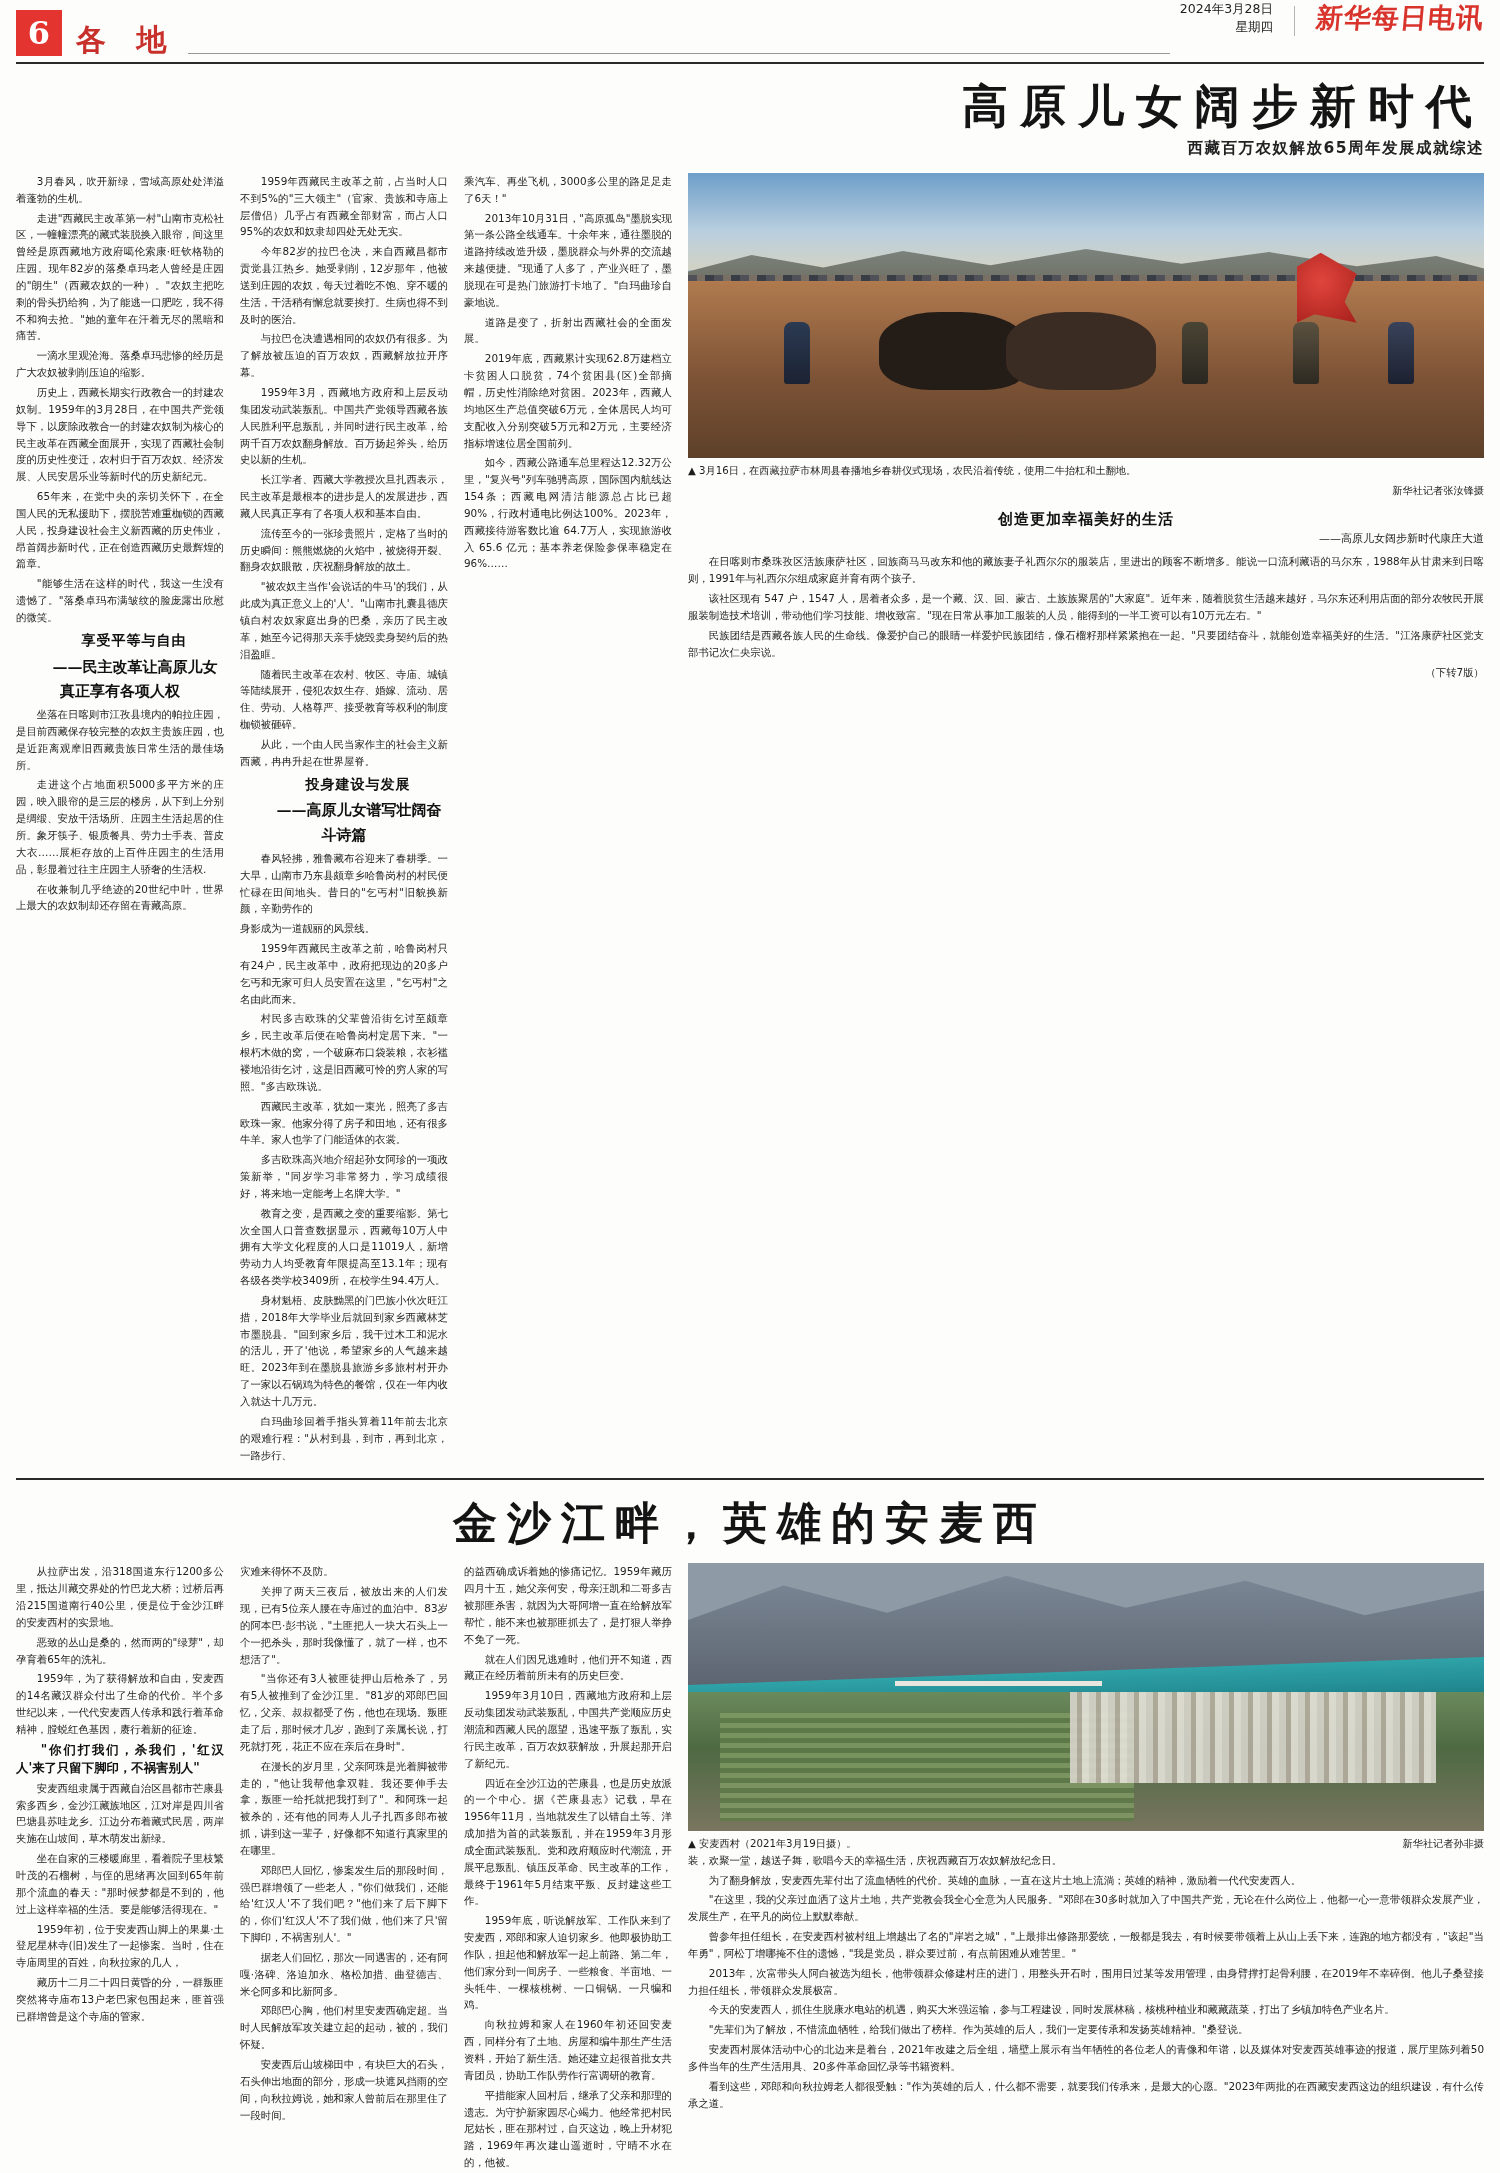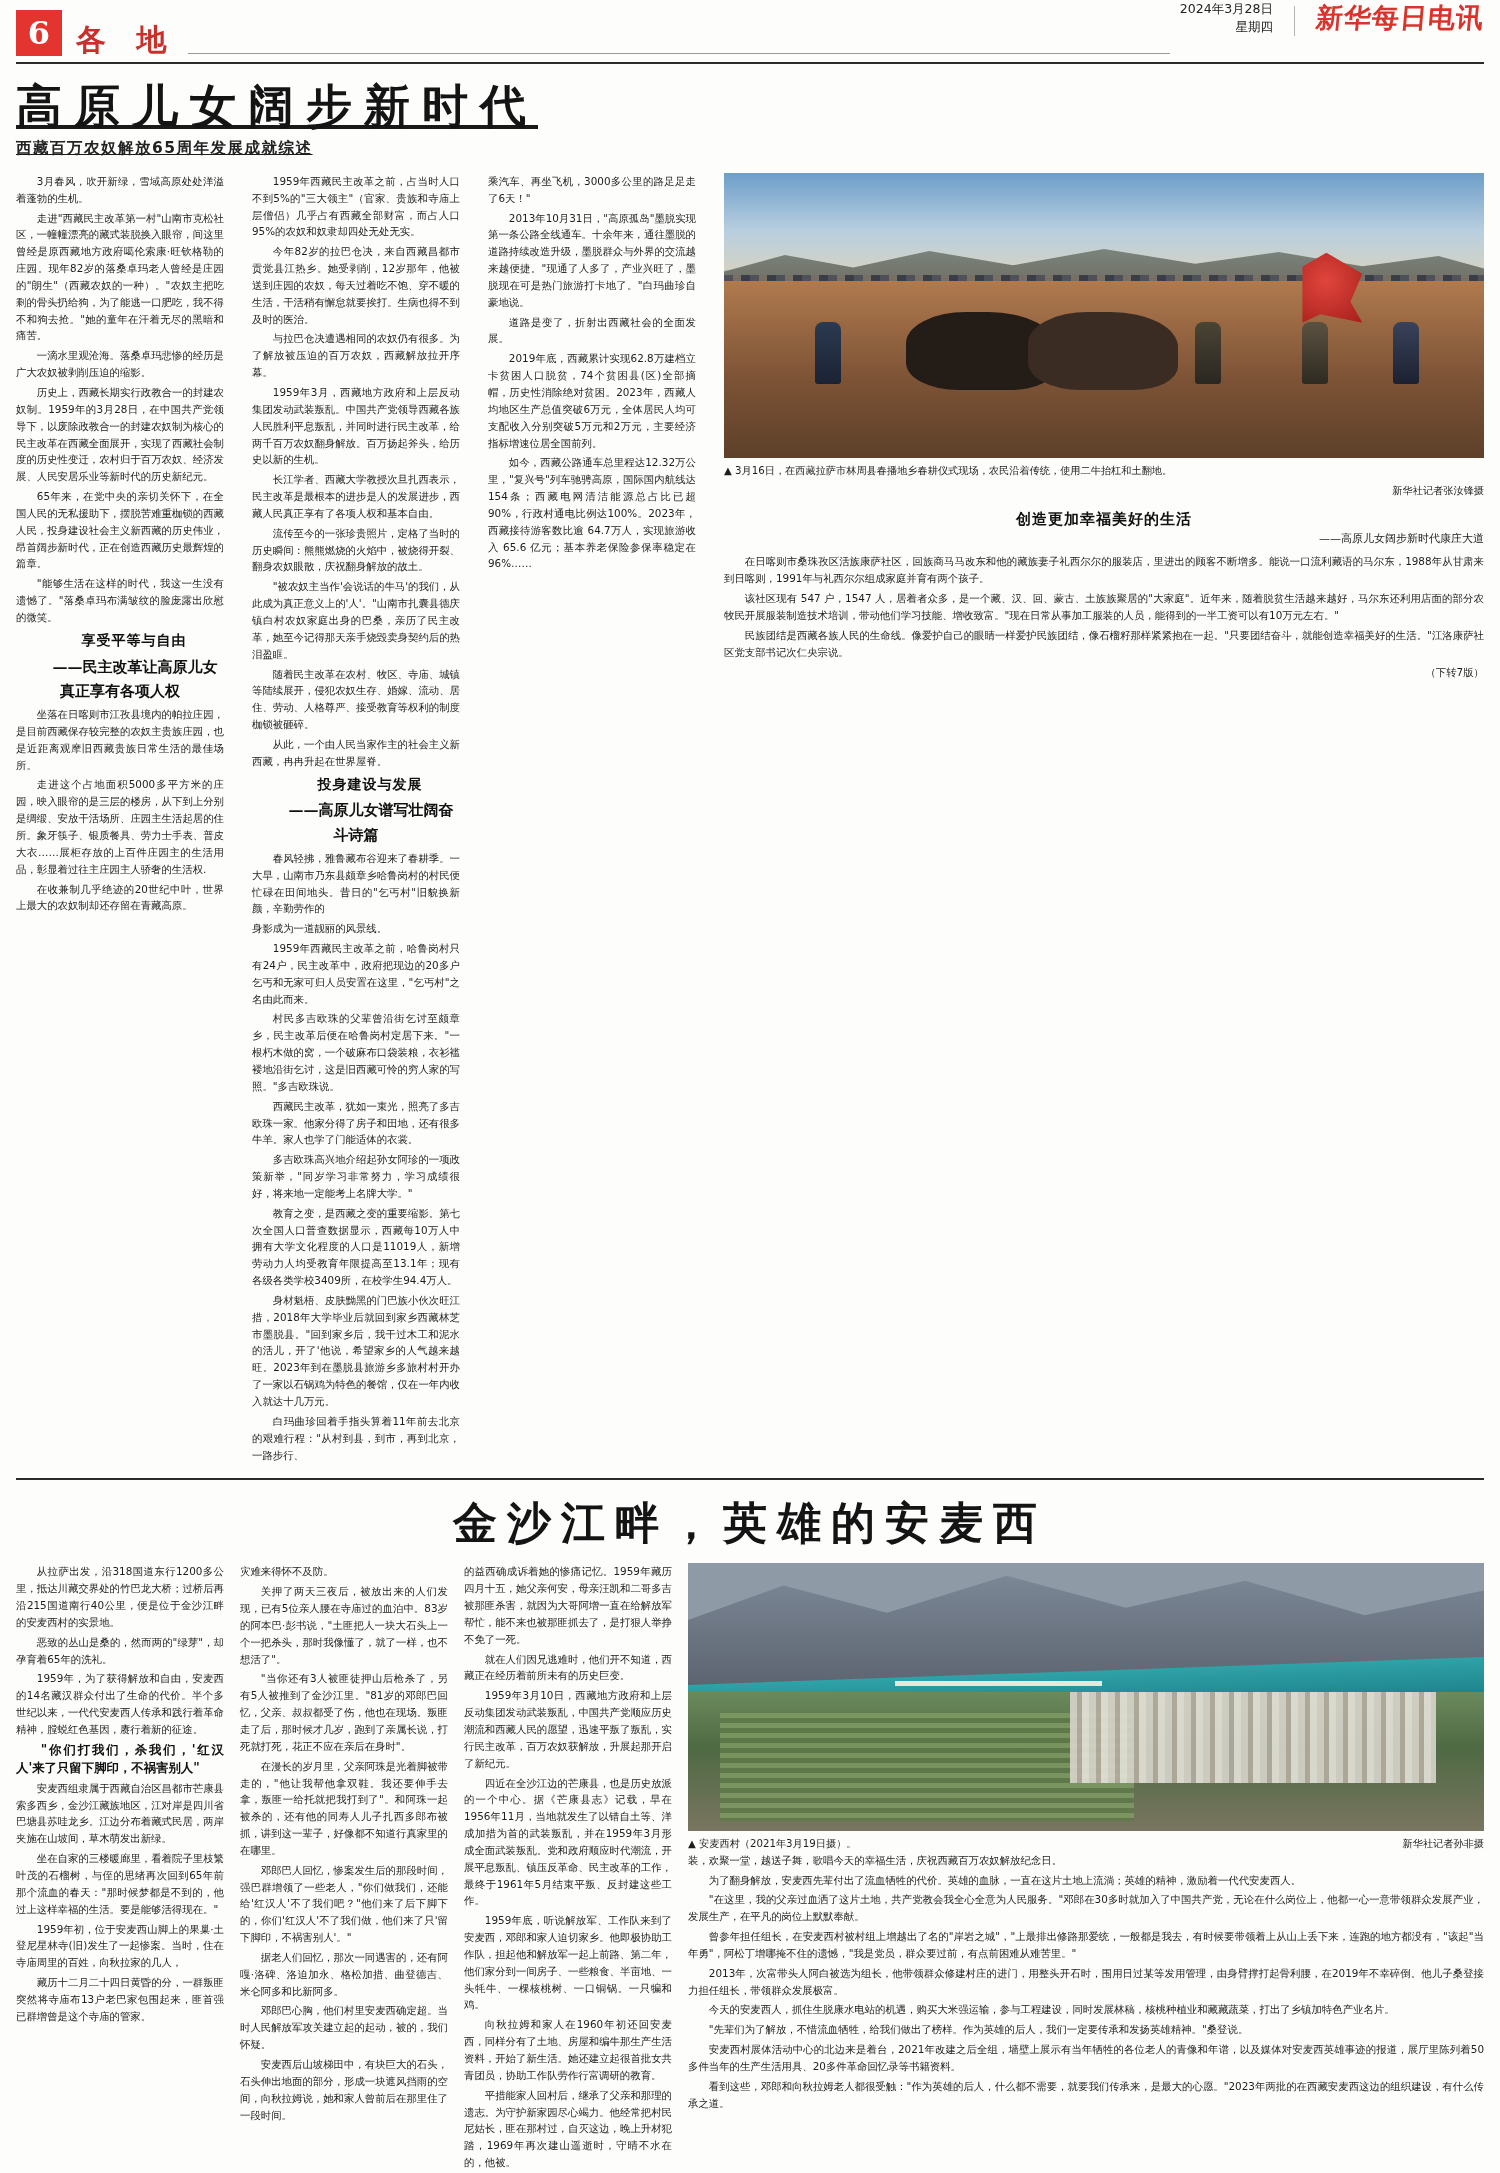--- a/index.html
+++ b/index.html
@@ -62,40 +62,40 @@
     letter-spacing: 1px;
     white-space: nowrap;
     transform: skewX(-5deg);
   }
 
   .top-rule { height:2px; background:#2b2b2b; margin:0 16px 0 16px; }
 
   
   .article { padding: 0 16px; }
 
-  .headline-block { text-align:left; padding: 16px 0 4px 0; text-decoration: underline; }
+  .headline-block { text-align:right; padding: 16px 0 4px 0; }
   .headline-main {
     font-family: "DejaVu Serif", "Liberation Serif", serif;
     font-size: 46px; font-weight: 700;
     letter-spacing: 12px;
     color: #141414;
     line-height: 1.15;
   }
   .headline-sub {
     font-size: 15.5px;
     font-weight: 700;
     color: #222;
     letter-spacing: 1.5px;
     margin-top: 5px;
   }
 
   .a1-grid {
     display: grid;
     grid-template-columns: 208px 208px 208px 1fr;
-    column-gap: 28px;
+    column-gap: 16px;
     margin-top: 10px;
   }
 
   .col { font-size: 10.4px; line-height: 1.62; text-align: justify; color:#1d1d1d; }
   .col p { margin: 0 0 3px 0; text-indent: 2em; }
   .col p.noindent { text-indent: 0; }
 
   .subhead {
     font-family: "DejaVu Serif", "Liberation Serif", serif;
     font-weight: 700;

